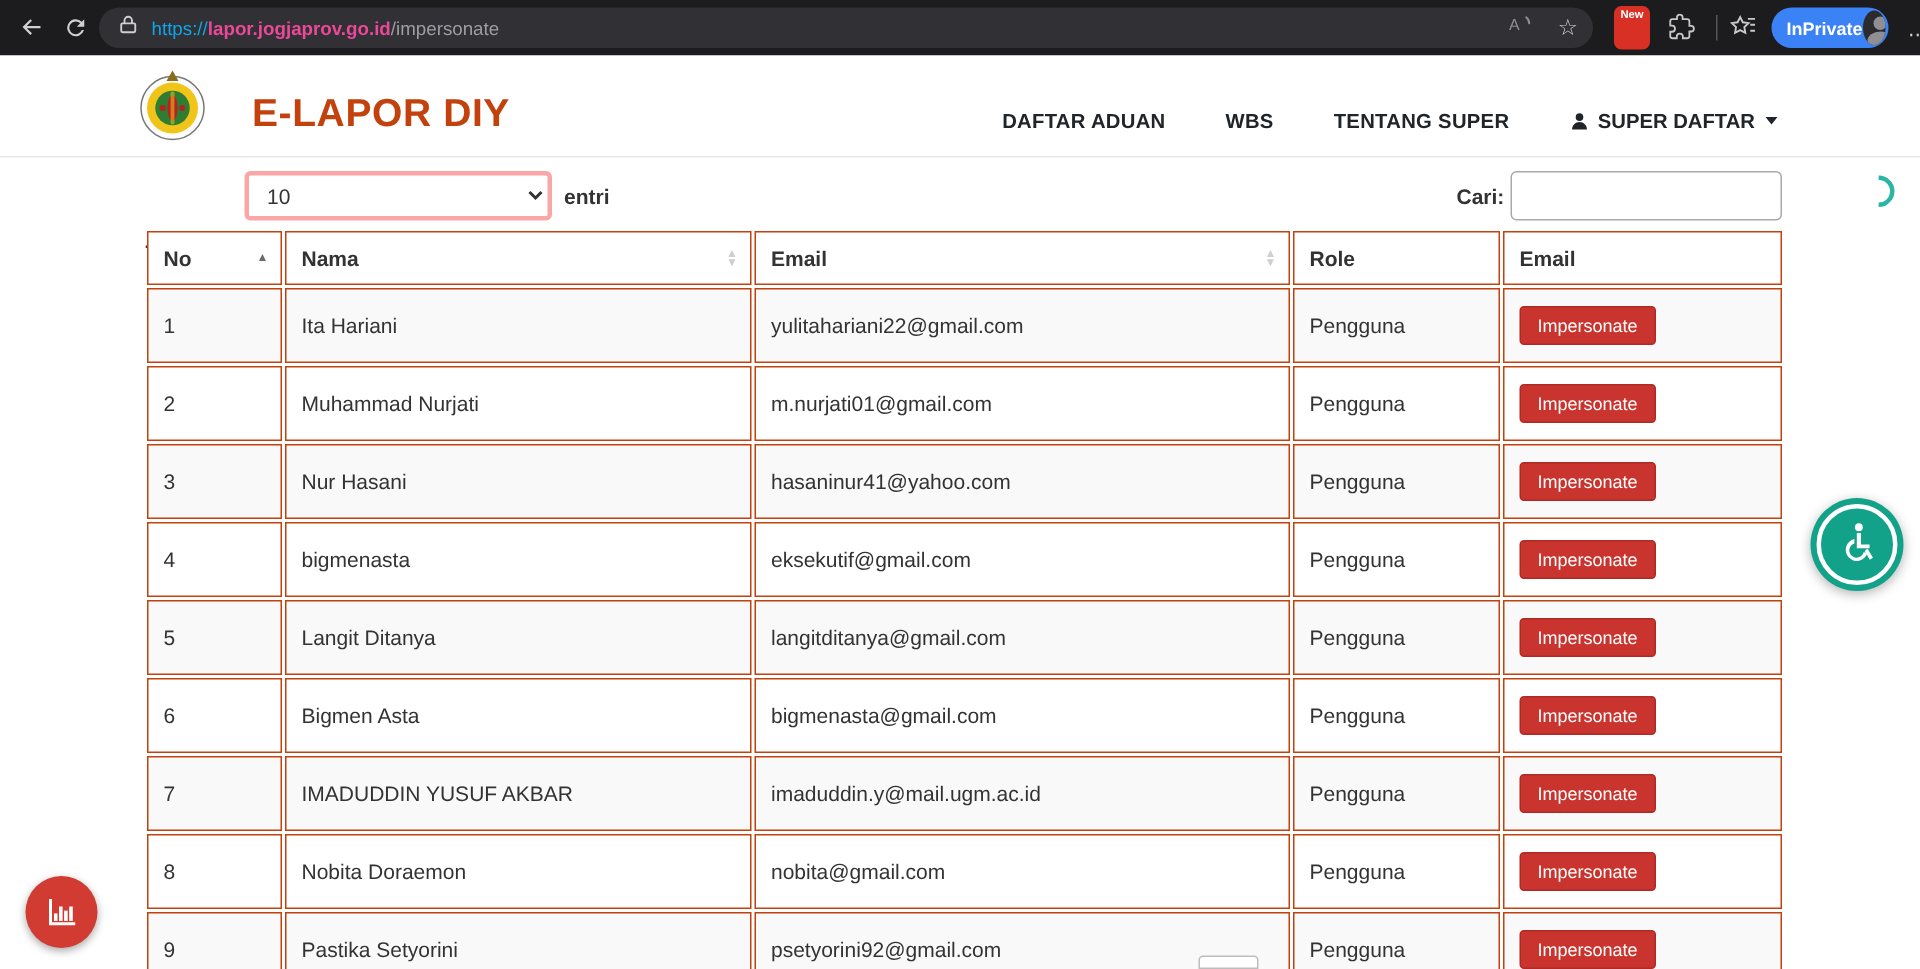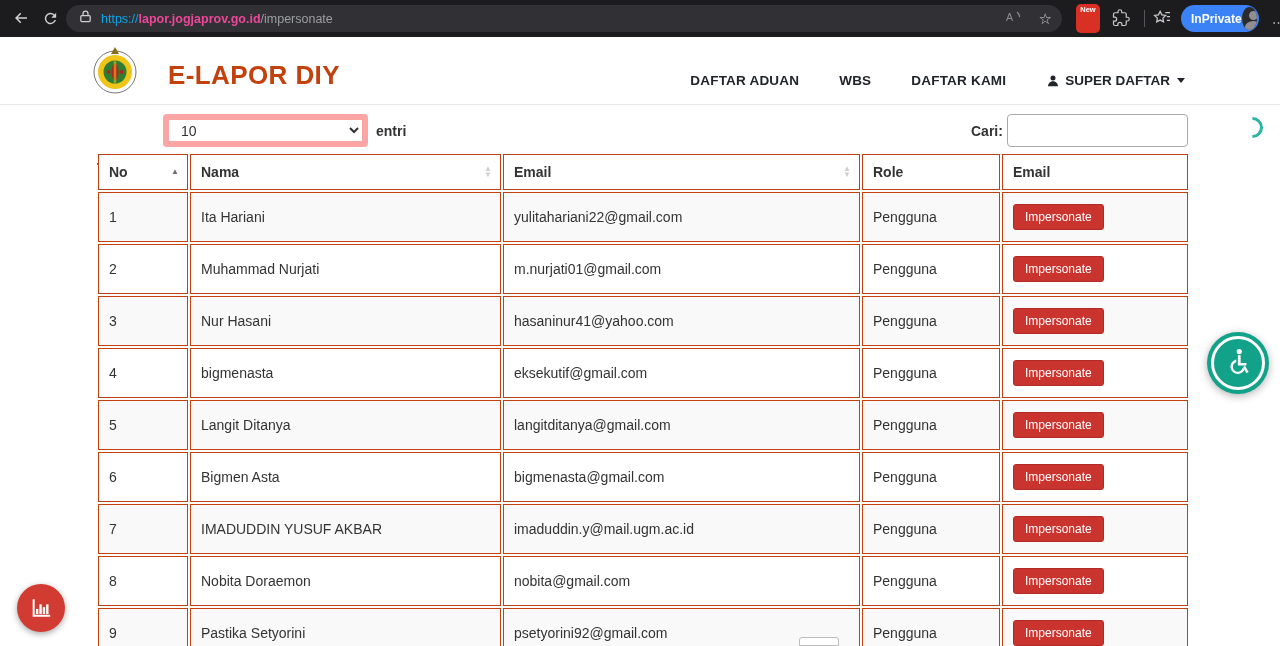--- a/index.html
+++ b/index.html
@@ -33,21 +33,21 @@
   .logo { position:absolute; left:92px; top:9px; }
   .brand { position:absolute; left:168px; top:23px; font-size:26px; font-weight:bold; color:#c2410c; letter-spacing:.4px; }
   .nav { position:absolute; right:95px; top:0; height:76px; display:flex; align-items:flex-start; gap:40px;margin-top:36px; }
   .nav a { font-size:13.5px; font-weight:bold; color:#212529; text-decoration:none; letter-spacing:.2px; cursor:pointer; }
   .user-menu { display:flex; align-items:center; gap:5px; cursor:pointer; }
   .user-menu span { font-size:13.5px; font-weight:bold; color:#212529; }
   .caret { width:0; height:0; border-left:4px solid transparent; border-right:4px solid transparent; border-top:5px solid #212529; margin-left:2px; }
 
   
   .lbl { position:absolute; font-size:14px; font-weight:bold; color:#333; }
-  select.page-size { position:absolute; left:163px; top:114px; width:205px; height:33px; border:6px solid #fca5a5; border-radius:4px; font-size:14px; color:#333; padding:0 8px; background:#fff; font-family:"Liberation Sans",sans-serif; }
+  select.page-size { position:absolute; left:163px; top:114px; width:205px; height:33px; border:3px solid #fca5a5; border-radius:4px; font-size:14px; color:#333; padding:0 8px; background:#fff; font-family:"Liberation Sans",sans-serif; }
   input.search { position:absolute; left:1007px; top:114px; width:181px; height:33px; border:1px solid #a9a9a9; border-radius:4px; padding:0 8px; font-size:14px; font-family:"Liberation Sans",sans-serif; }
   .spinner { position:absolute; left:1242px; top:117px; width:21px; height:21px; border:3px solid transparent; border-right-color:#2cb5a2; border-bottom-color:#2cb5a2; border-radius:50%; transform:rotate(-45deg); }
 
   
   .table-wrap { position:absolute; left:96px; top:152px; width:1092px; }
   table.data { width:100%; border-collapse:separate; border-spacing:2px; table-layout:fixed; }
   table.data th, table.data td { border:1px solid #c2410c; font-size:14px; color:#333; text-align:left; vertical-align:middle; }
   table.data th { background:#fff; font-weight:bold; padding:9px 10px; position:relative; cursor:pointer; }
   table.data td { padding:11px 10px; height:39px; }
   tr.odd td { background:#f9f9f9; }
@@ -145,21 +145,21 @@
       <ellipse cx="23" cy="26" rx="3.4" ry="8.5" fill="#b3231f"></ellipse>
       <circle cx="16.5" cy="26" r="2" fill="#b3231f"></circle>
       <circle cx="29.5" cy="26" r="2" fill="#b3231f"></circle>
       <rect x="21.7" y="15" width="2.6" height="22" rx="1.2" fill="#f0c419" opacity="0.55"></rect>
     </svg>
   </div>
   <div class="brand">E-LAPOR DIY</div>
   <div class="nav">
     <a>DAFTAR ADUAN</a>
     <a>WBS</a>
-    <a>DAFTAR KAMI</a>
+    <a>TENTANG SUPER</a>
     <div class="user-menu">
       <svg width="14" height="14" viewBox="0 0 24 24">
           <circle cx="12" cy="7" r="4.3" fill="#212529"></circle>
           <path d="M3.5 21c0-4.7 3.8-8.5 8.5-8.5s8.5 3.8 8.5 8.5z" fill="#212529"></path>
         </svg>
       <span>SUPER DAFTAR</span>
       <span class="caret"></span>
     </div>
   </div>
 </div>

